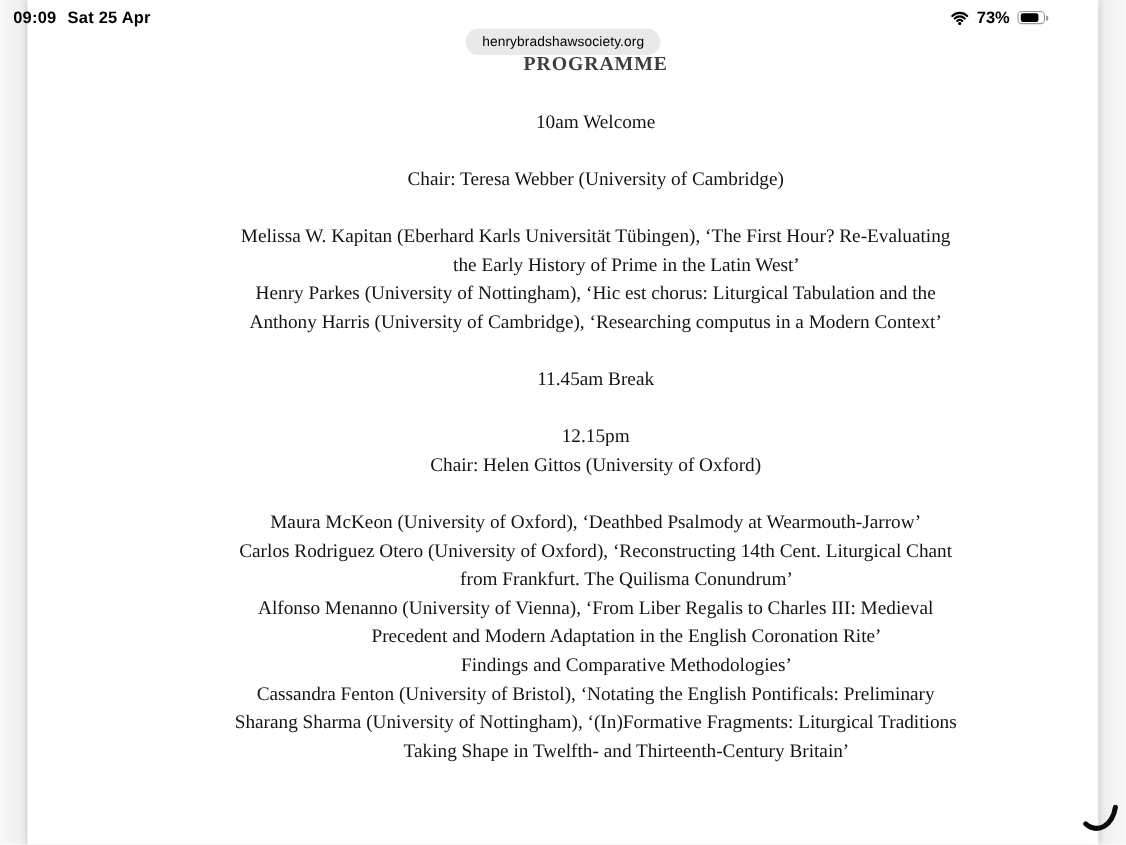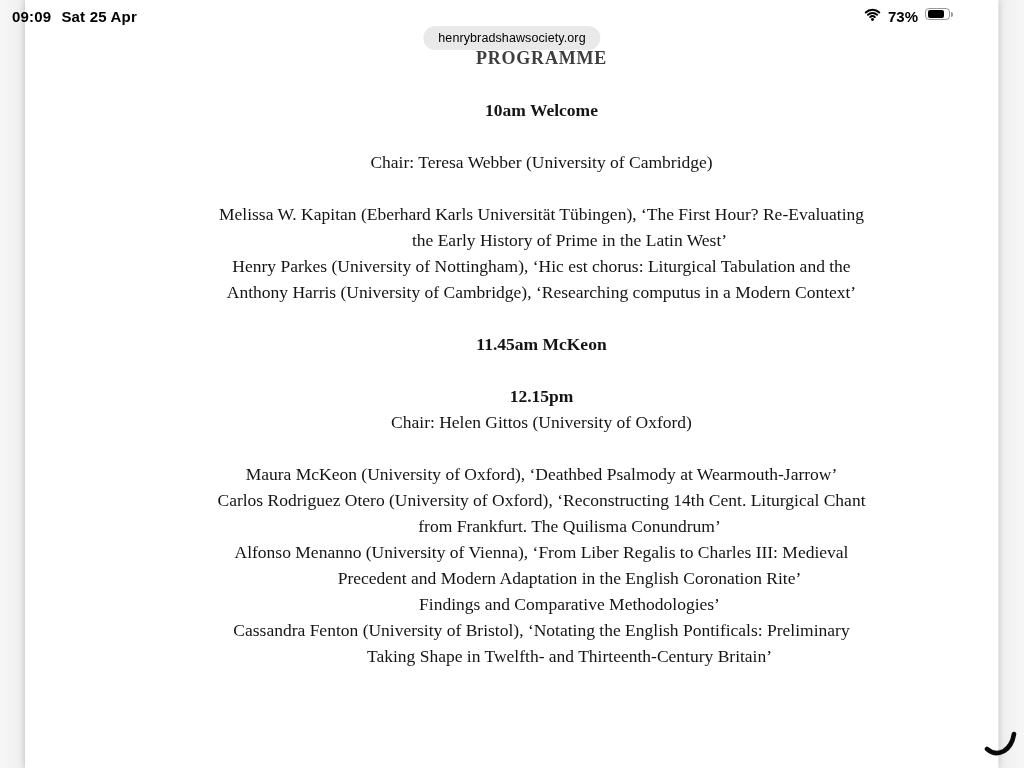--- a/index.html
+++ b/index.html
@@ -15,21 +15,21 @@
     box-shadow:0 0 7px rgba(0,0,0,0.22);z-index:2;
   }
   
   .status-bar{
     position:absolute;top:0;left:0;width:960px;height:30px;z-index:5;
     display:flex;justify-content:space-between;align-items:center;
     padding:0;box-sizing:border-box;color:#000;
   }
   .sb-left{display:flex;align-items:center;gap:10px;margin-left:12px;margin-top:2px;
     font-size:15px;font-weight:600;letter-spacing:0.2px;}
-  .sb-right{display:flex;align-items:flex-start;gap:7px;margin-right:10px;margin-top:2px;
+  .sb-right{display:flex;align-items:center;gap:7px;margin-right:10px;margin-top:2px;
     font-size:15px;font-weight:600;}
   .battery{position:relative;width:25px;height:12.5px;border:1px solid rgba(0,0,0,0.40);
     border-radius:4px;box-sizing:border-box;}
   .battery .fill{position:absolute;top:1.5px;left:1.5px;bottom:1.5px;width:70%;
     background:#000;border-radius:2px;}
   .battery .cap{position:absolute;right:-4px;top:3.2px;width:2.5px;height:5px;
     background:rgba(0,0,0,0.40);border-radius:0 2px 2px 0;}
   
   .url-pill{
     position:absolute;top:26px;left:50%;transform:translateX(-50%);z-index:6;
@@ -38,21 +38,21 @@
   }
   
   .content{
     position:absolute;top:45px;left:119px;right:60px;z-index:3;
     font-family:"Liberation Serif","DejaVu Serif",serif;
     font-size:17.5px;line-height:26px;color:#141414;
   }
   .block{margin:0 0 26px 0;text-align:center;}
   .line{white-space:nowrap;}
   .line.indent{padding-left:56px;}
-  .line.bold{font-weight:700;}
+  .line.bold{font-weight:400;}
   .line.heading{font-weight:700;color:#3e3e3e;letter-spacing:0.8px;font-size:18px;}
   .italic{}
   
   .pen-mark{position:absolute;left:984px;top:726px;z-index:7;}
 </style>
 </head>
 <body>
 
 <div class="screen">
 
@@ -97,34 +97,35 @@
       <div class="block">
         <div class="line"><span>Chair: Teresa Webber (University of Cambridge)</span></div>
       </div>
       <div class="block">
         <div class="line"><span>Melissa W. Kapitan (Eberhard Karls Universität Tübingen), ‘The First Hour? Re-Evaluating</span></div>
         <div class="line indent"><span>the Early History of Prime in the Latin West’</span></div>
         <div class="line"><span>Henry Parkes (University of Nottingham), ‘</span><span class="italic">Hic est chorus</span><span>: Liturgical Tabulation and the</span></div>
         <div class="line"><span>Anthony Harris (University of Cambridge), ‘Researching </span><span class="italic">computus</span><span> in a Modern Context’</span></div>
       </div>
       <div class="block">
-        <div class="line bold"><span>11.45am McKeon</span></div>
+        <div class="line bold"><span>11.45am Break</span></div>
       </div>
       <div class="block">
         <div class="line bold"><span>12.15pm</span></div>
         <div class="line"><span>Chair: Helen Gittos (University of Oxford)</span></div>
       </div>
       <div class="block">
         <div class="line"><span>Maura McKeon (University of Oxford), ‘Deathbed Psalmody at Wearmouth-Jarrow’</span></div>
         <div class="line"><span>Carlos Rodriguez Otero (University of Oxford), ‘Reconstructing 14th Cent. Liturgical Chant</span></div>
         <div class="line indent"><span>from Frankfurt. The Quilisma Conundrum’</span></div>
         <div class="line"><span>Alfonso Menanno (University of Vienna), ‘From Liber Regalis to Charles III: Medieval</span></div>
         <div class="line indent"><span>Precedent and Modern Adaptation in the English Coronation Rite’</span></div>
         <div class="line indent"><span>Findings and Comparative Methodologies’</span></div>
         <div class="line"><span>Cassandra Fenton (University of Bristol), ‘Notating the English Pontificals: Preliminary</span></div>
+        <div class="line"><span>Sharang Sharma (University of Nottingham), ‘(In)Formative Fragments: Liturgical Traditions</span></div>
         <div class="line indent"><span>Taking Shape in Twelfth- and Thirteenth-Century Britain’</span></div>
       </div>
     </div>
 
   <span class="pen-mark">
     <svg width="36" height="34" viewBox="0 0 36 34">
       <path d="M3 23 Q 11 30 20 25 Q 28 20 30 8" fill="none" stroke="#0a0a0a" stroke-width="4.6" stroke-linecap="round"></path>
     </svg>
   </span>
 

